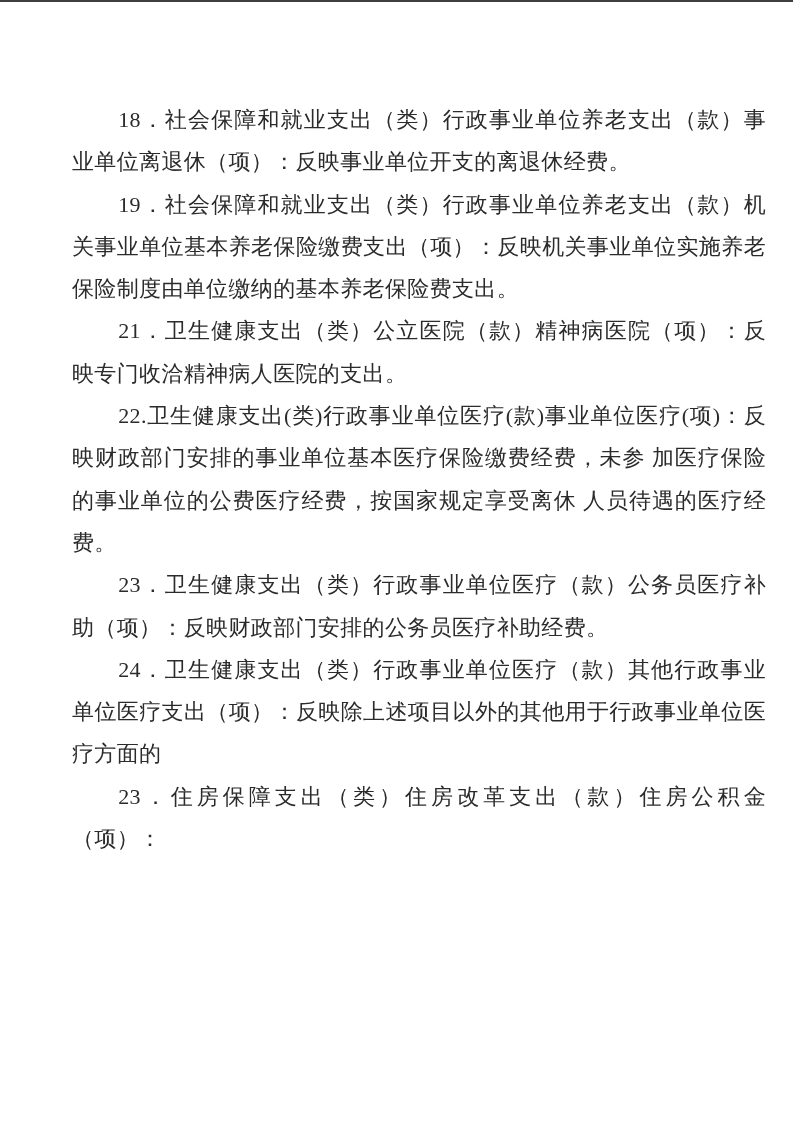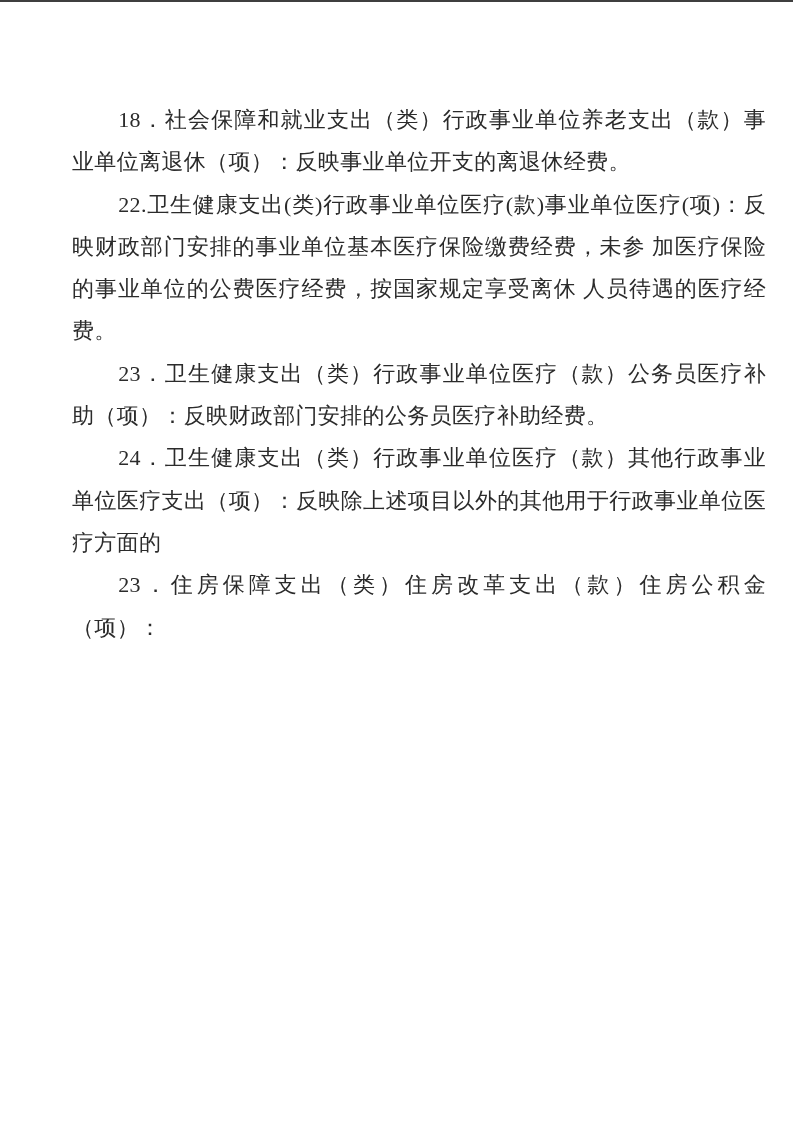--- a/index.html
+++ b/index.html
@@ -57,20 +57,22 @@
   }
 </style>
 </head>
 <body>
 
 <div class="page">
   <div class="page-top-edge"></div>
 
   <main class="content">
     <p class="para">18．社会保障和就业支出（类）行政事业单位养老支出（款）事业单位离退休（项）：反映事业单位开支的离退休经费。</p>
+    <p class="para">19．社会保障和就业支出（类）行政事业单位养老支出（款）机关事业单位基本养老保险缴费支出（项）：反映机关事业单位实施养老保险制度由单位缴纳的基本养老保险费支出。</p>
+    <p class="para">21．卫生健康支出（类）公立医院（款）精神病医院（项）：反映专门收洽精神病人医院的支出。</p>
     <p class="para">22.卫生健康支出(类)行政事业单位医疗(款)事业单位医疗(项)：反映财政部门安排的事业单位基本医疗保险缴费经费，未参 加医疗保险的事业单位的公费医疗经费，按国家规定享受离休 人员待遇的医疗经费。</p>
     <p class="para">23．卫生健康支出（类）行政事业单位医疗（款）公务员医疗补助（项）：反映财政部门安排的公务员医疗补助经费。</p>
     <p class="para">24．卫生健康支出（类）行政事业单位医疗（款）其他行政事业单位医疗支出（项）：反映除上述项目以外的其他用于行政事业单位医疗方面的</p>
     <p class="para">23．住房保障支出（类）住房改革支出（款）住房公积金（项）：</p>
   </main>
 
   <footer class="footer">
     <span class="page-number">- 19 -</span>
   </footer>
 </div>

